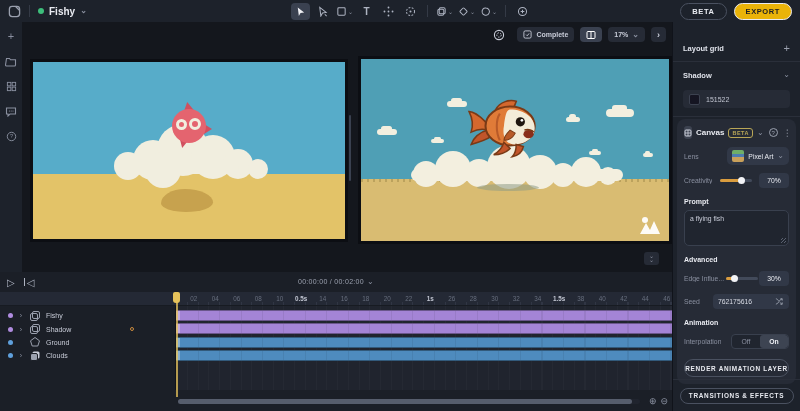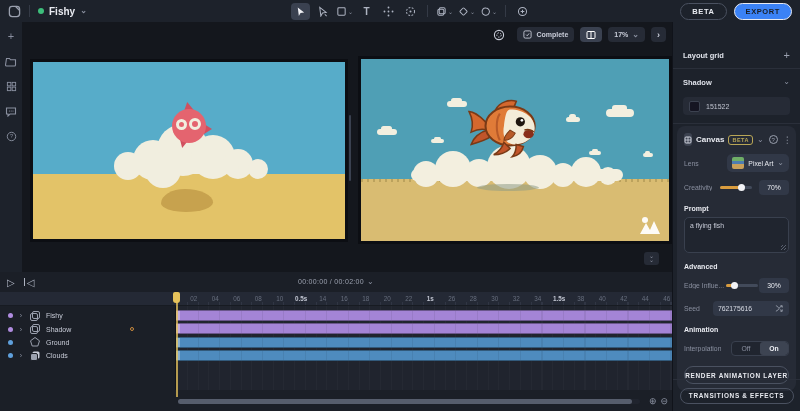--- a/index.html
+++ b/index.html
@@ -16,21 +16,21 @@
   .proj{display:flex;align-items:center;gap:5px;font-size:10px;font-weight:700}
   .proj .dot{width:6px;height:6px;border-radius:50%;background:var(--green)}
   .chev{color:#8a90a0;font-size:8px;line-height:1}
   #toolbar{position:absolute;left:291px;top:0;height:22px;display:flex;align-items:center;gap:3px}
   .tool{width:19px;height:17px;border-radius:4px;display:flex;align-items:center;justify-content:center;color:#aeb4c2}
   .tool.active{background:#3a4150;color:#fff}
   .tool .tchev{font-size:6px;color:#8a90a0;margin-left:1px}
   .tgroup-div{width:1px;height:12px;background:#343a46;margin:0 4px}
   #tb-right{margin-left:auto;display:flex;align-items:center;gap:7px}
   .pill{border:1px solid #4a5160;border-radius:999px;padding:3px 11px;font-size:7.5px;font-weight:700;letter-spacing:.6px}
-  .pill.solid{background:#3b82f6;border-color:#e8eaf2;color:#1a1d24}
+  .pill.solid{background:#eab308;border-color:#e8eaf2;color:#1a1d24}
 
   
   #leftrail{position:absolute;left:0;top:22px;width:22px;height:250px;background:#1d222b;
             display:flex;flex-direction:column;align-items:center;padding-top:7px;gap:11px;z-index:4}
   .rail-btn{width:14px;height:14px;display:flex;align-items:center;justify-content:center;color:#8a90a0;font-size:11px}
 
   
   #canvas{position:absolute;left:22px;top:22px;width:650px;height:250px;background:#14171d;overflow:hidden}
   #cbar{position:absolute;top:5px;right:6px;display:flex;align-items:center;gap:6px;z-index:3}
   .cbtn{height:15px;border-radius:4px;background:#262b36;color:#c8ccd8;display:flex;align-items:center;gap:4px;
@@ -382,21 +382,21 @@
       </div>
     </div>
 
     <button id="canvas-collapse">
       <span>⌄</span>
       <span>⌄</span>
     </button>
   </main>
 
   <aside id="rpanel">
-    <div class="rp-row" style="margin-top:20px">
+    <div class="rp-row" style="margin-top:13px">
       <span class="rp-title">Layout grid</span>
       <button class="rp-plus">+</button>
     </div>
     <div class="rp-sep"></div>
     <div class="rp-row">
       <span class="rp-title">Shadow</span>
       <span class="chev">⌄</span>
     </div>
     <div id="canvas-color">
       <span class="sw"></span>

